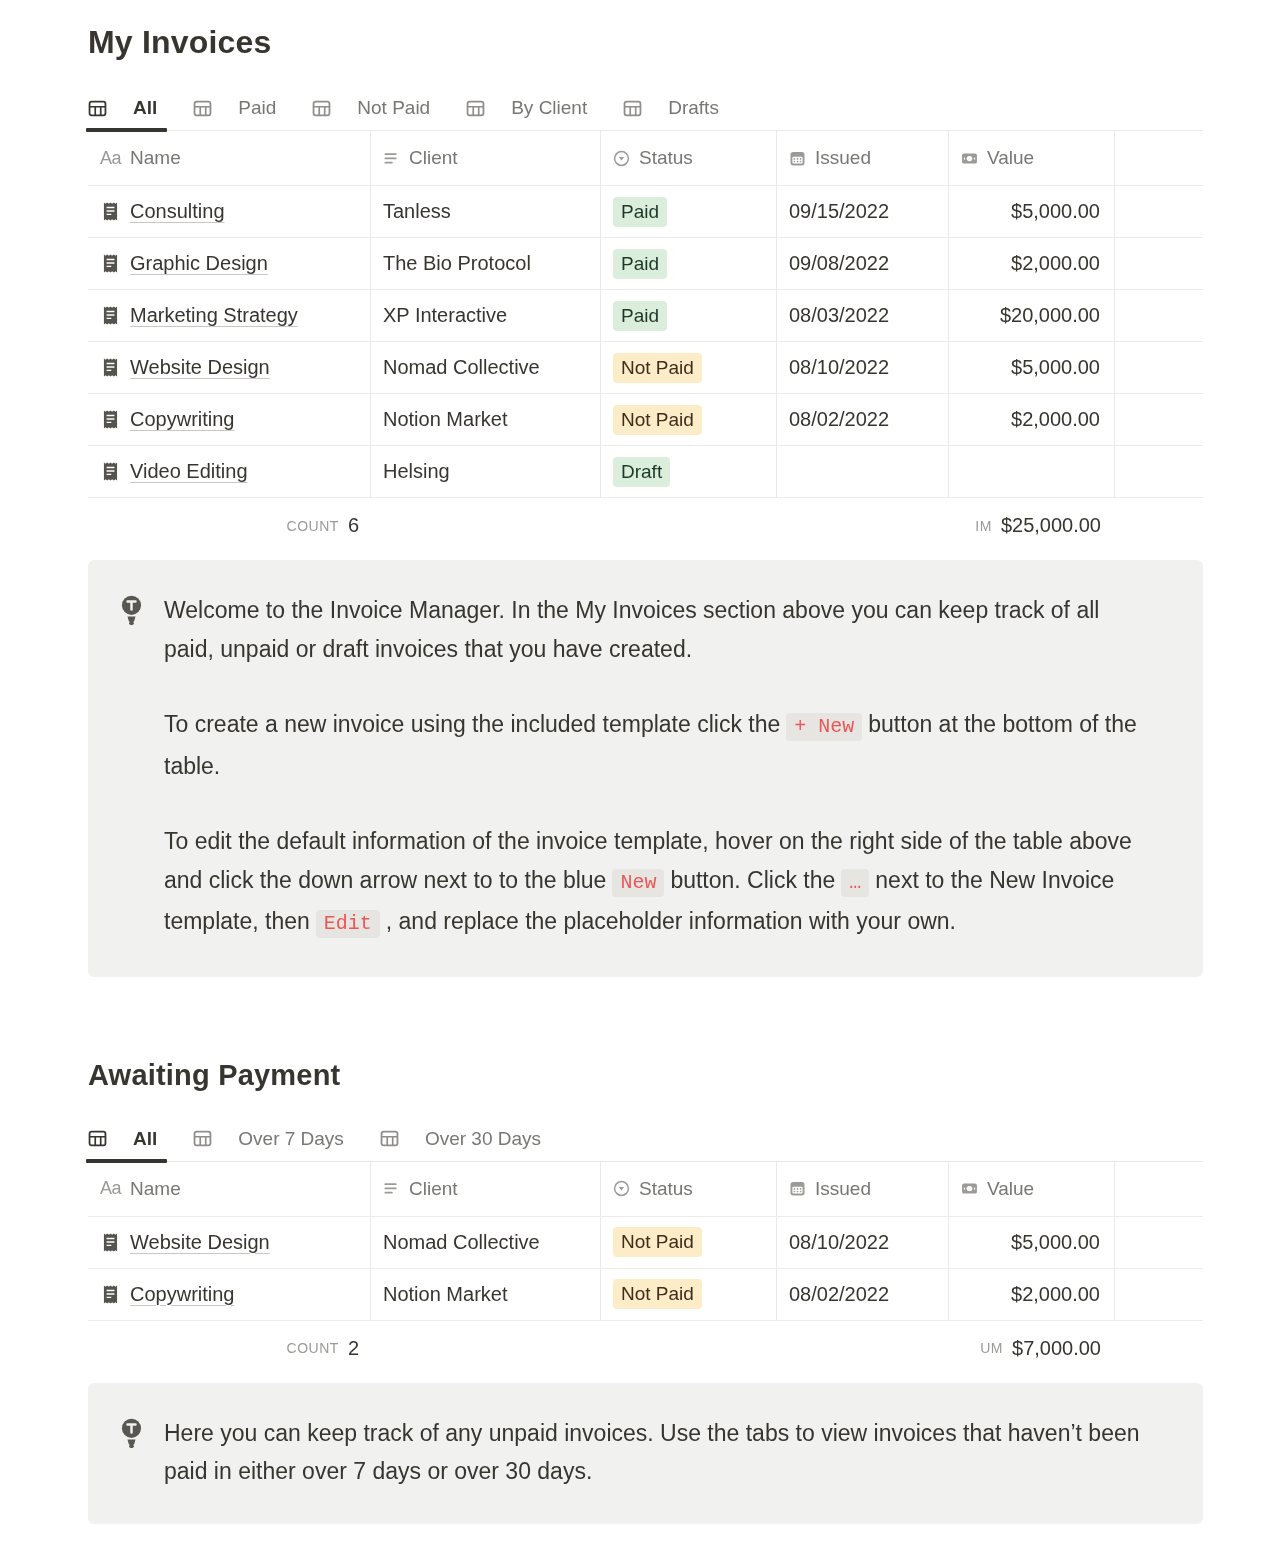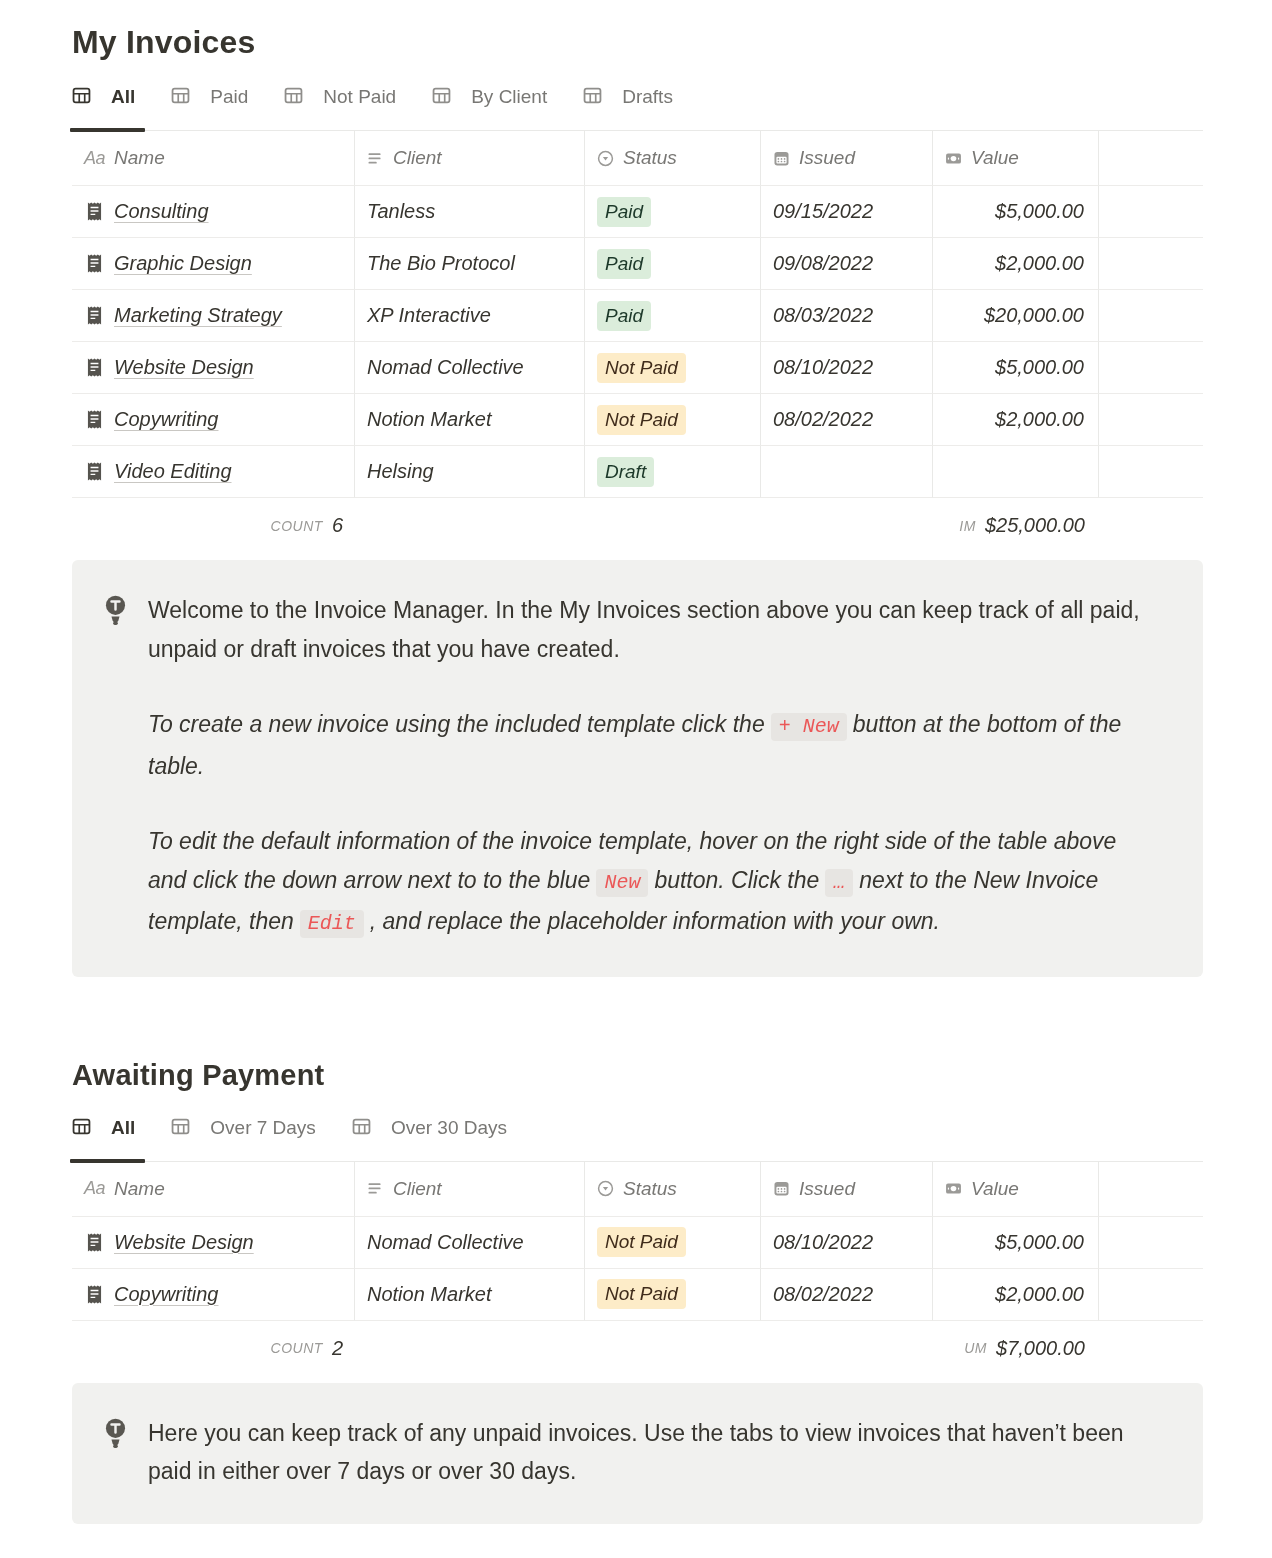--- a/index.html
+++ b/index.html
@@ -2,37 +2,37 @@
 <html><head>
 <meta charset="utf-8">
 <style>
   * { margin:0; padding:0; box-sizing:border-box; }
   html,body { background:#ffffff; }
   body {
     width:1272px; height:1558px; overflow:hidden;
     font-family:"Liberation Sans","DejaVu Sans",sans-serif;
     color:#37352F;
   }
-  .page { padding:22px 69px 0 72px; }
+  .page { padding:22px 69px 0 72px;margin-left:16px; }
 
   .section-title { font-size:32px; font-weight:700; line-height:40px; letter-spacing:.2px; margin-bottom:24px; }
   .section-title.h2 { font-size:29px; line-height:36px; margin-bottom:24px; }
 
   
   .tabs { display:flex; align-items:center; height:45px; border-bottom:1px solid #E9E9E7; }
-  .tab { position:relative; display:flex; align-items:flex-start; gap:20px; height:100%;
+  .tab { position:relative; display:flex; align-items:center; gap:26px; height:100%;
          margin-right:30px; padding:0 6px 0 0; font-size:19px; color:#787774; cursor:pointer; }
   .tab svg { color:#8F8E8B; }
   .tab.active { color:#37352F; font-weight:700; }
   .tab.active svg { color:#37352F; }
   .tab.active::after { content:""; position:absolute; left:-2px; right:-4px; bottom:-2px;
          height:4px; background:#37352F; border-radius:1px; }
 
   
-  .tbl { width:100%;font-style:italic; }
+  .tbl { width:100%; }
   .trow { display:grid; grid-template-columns:283px 230px 176px 172px 166px 1fr; }
   .cell { display:flex; align-items:center; gap:9px; padding:0 12px; height:52px;
           font-size:20px; border-right:1px solid #E9E9E7; border-bottom:1px solid #EDECEA; overflow:hidden; white-space:nowrap; }
   .cell.trailing { border-right:none; }
   .hrow .cell { height:55px; color:#787774; font-size:19px; }
   .hrow .cell svg { color:#9B9A97; flex:none; }
   .aa-glyph { font-size:18px; color:#9B9A97; letter-spacing:-.5px; }
   .cell.value { justify-content:flex-end; padding-right:14px; }
   .name-link { font-weight:500; text-decoration:underline; text-decoration-color:#C9C7C3;
                text-decoration-thickness:1px; text-underline-offset:4px; cursor:pointer; }
@@ -44,21 +44,21 @@
   .frow { display:grid; grid-template-columns:283px 230px 176px 172px 166px 1fr; }
   .fcell { display:flex; align-items:center; justify-content:flex-end; gap:9px; height:55px; padding:0 12px 0 0; }
   .fcell.value-calc { padding-right:14px; }
   .calc-label { font-size:14px; letter-spacing:.5px; color:#9B9A97; }
   .calc-value { font-size:20px; font-weight:500; color:#37352F; }
 
   
   .callout { display:flex; gap:19px; margin-top:7px; background:#F1F1EF; border-radius:6px;
              padding:31px 60px 33px 30px; font-size:23px; line-height:38.5px; color:#37352F;justify-content:flex-end; }
   .callout .bulb { flex:none; margin-top:4px; color:#595751; }
-  .callout p + p { margin-top:37px;font-style:italic; }
+  .callout p + p { margin-top:37px; }
   .code { font-family:"Liberation Mono","DejaVu Sans Mono",monospace; font-size:20px;
           color:#EB5757; background:#E7E5E2; border-radius:4px; padding:2px 8px 3px; margin:0 6px; white-space:nowrap; }
 
   .gap-between-sections { height:80px; }
 </style>
 </head>
 <body>
 
 <svg width="0" height="0" style="position:absolute">
   <defs>

